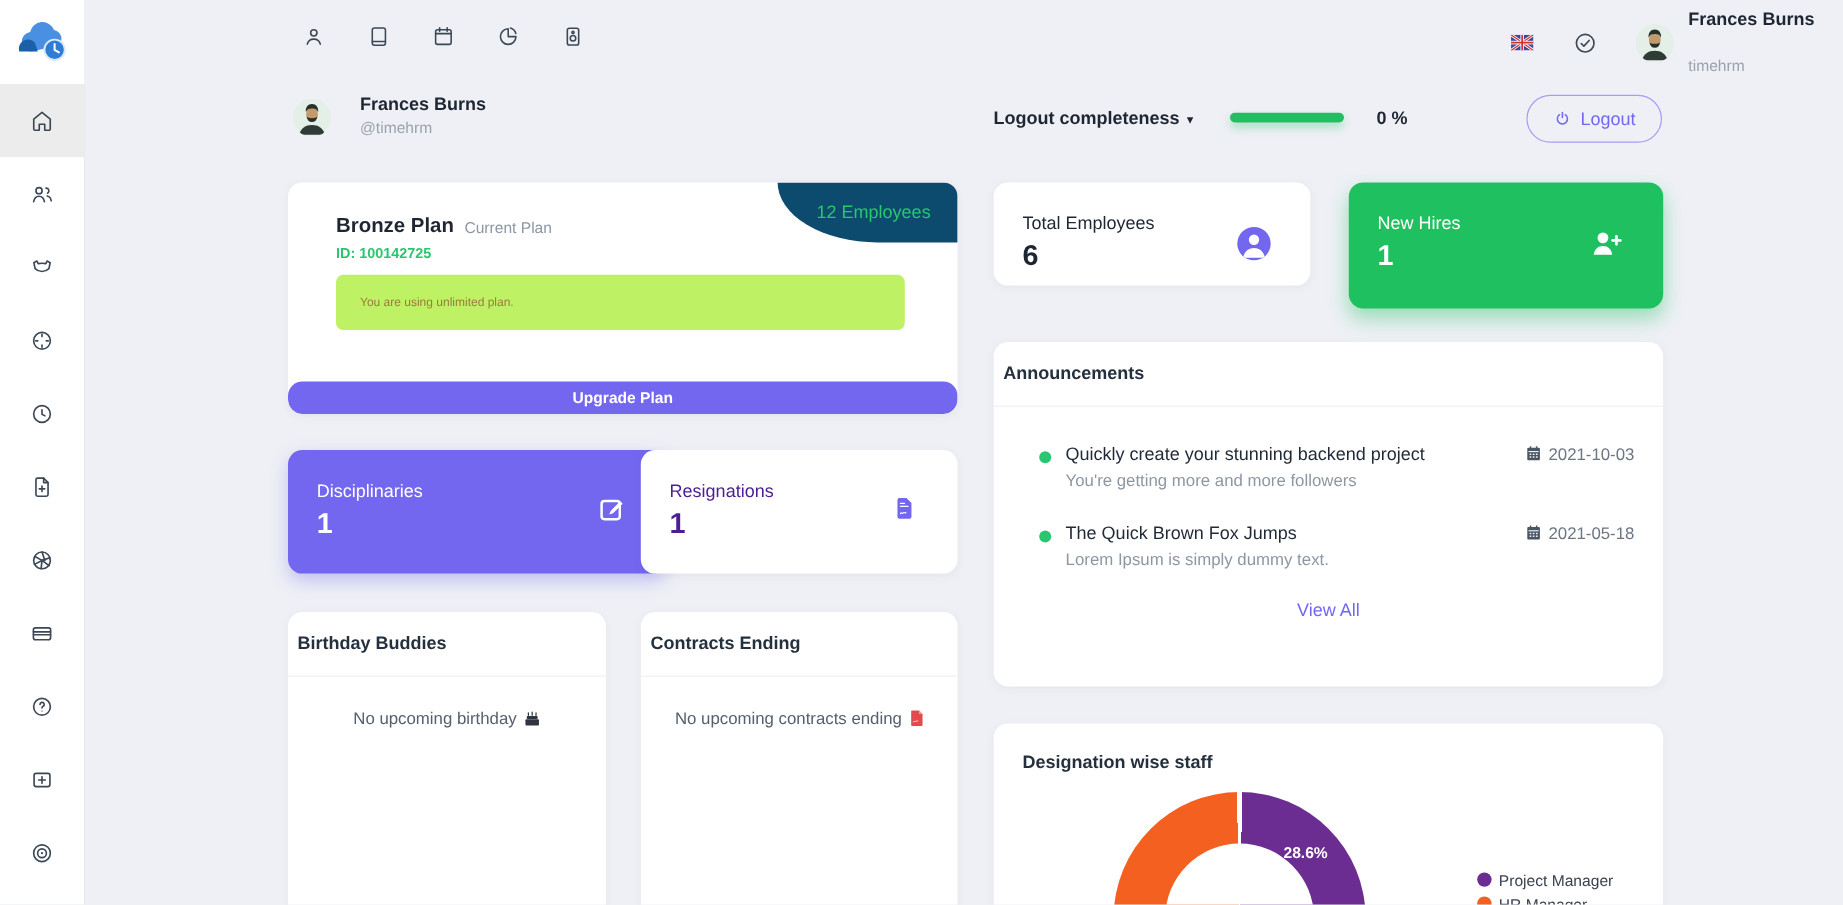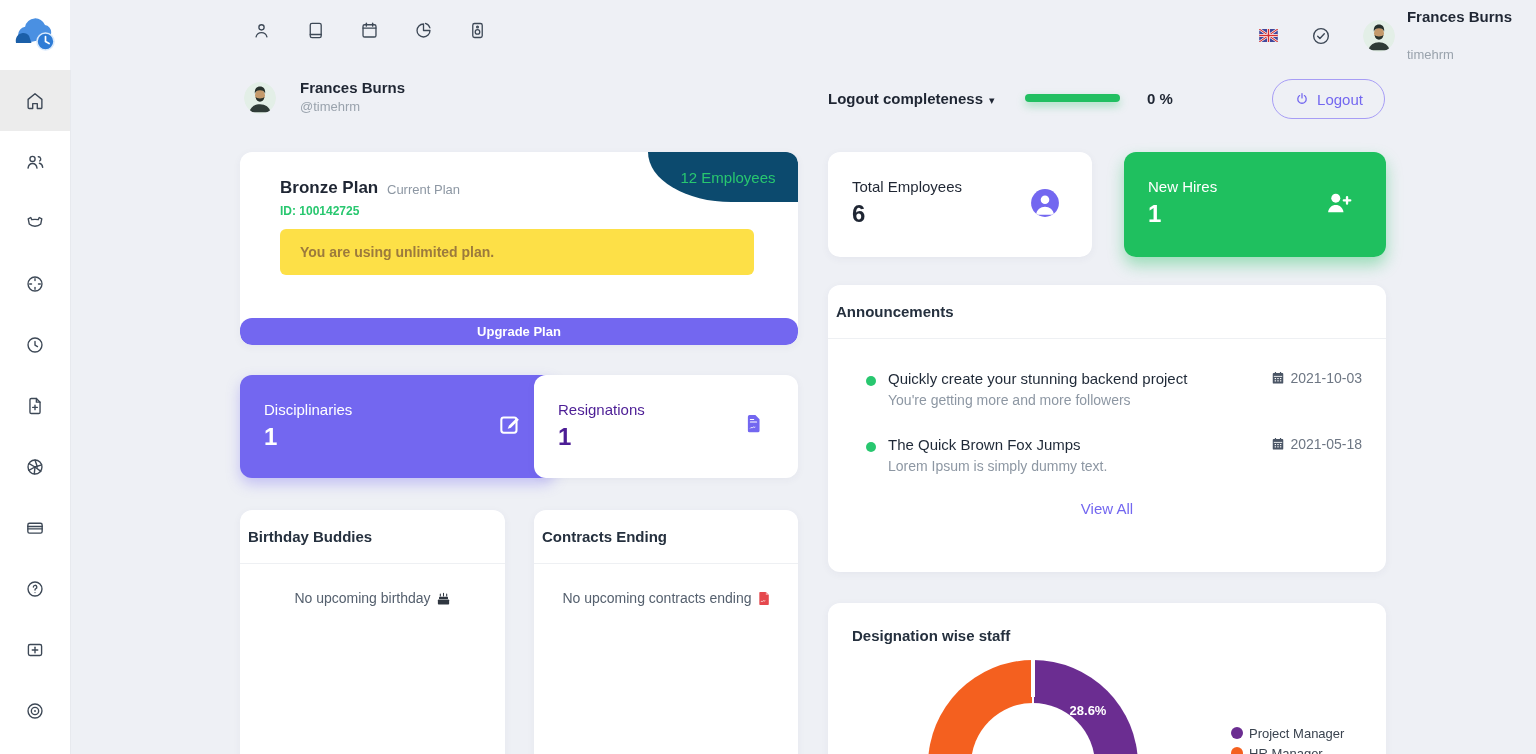--- a/index.html
+++ b/index.html
@@ -37,34 +37,34 @@
 
   
   .card{position:absolute;background:#fff;border-radius:12px;box-shadow:0 2px 8px rgba(50,60,90,.05);}
   .card-head{height:53px;display:flex;align-items:center;padding-left:8px;border-bottom:1px solid #eef0f3;font-size:15px;font-weight:bold;color:#25303e;}
 
   
   .plan-card{left:240px;top:152px;width:558px;height:193px;overflow:hidden;}
   .plan-title{position:absolute;left:40px;top:26px;font-size:17px;font-weight:bold;color:#1f2633;}
   .plan-tag{position:absolute;left:147px;top:30px;font-size:13px;color:#8d97a3;}
   .plan-id{position:absolute;left:40px;top:52px;font-size:12px;font-weight:bold;color:#28c76f;}
-  .plan-alert{position:absolute;left:40px;top:77px;width:454px;height:46px;border-radius:6px;background:#fde047;display:flex;align-items:center;padding-left:20px;font-size:14px;color:#9c7a3c;font-weight:bold;}
+  .plan-alert{position:absolute;left:40px;top:77px;width:454px;height:46px;border-radius:6px;background:#bef264;display:flex;align-items:center;padding-left:20px;font-size:10px;color:#9c7a3c;}
   .plan-badge{position:absolute;right:0;top:0;width:140px;height:50px;background:#0c4a6e;border-radius:0 12px 0 100px / 0 12px 0 60px;display:flex;align-items:center;justify-content:center;font-size:15px;font-weight:500;color:#28c76f;padding-left:10px;}
   .upgrade-btn{position:absolute;left:0;bottom:0;width:558px;height:27px;background:#7367f0;border:none;border-radius:12px;color:#fff;font-size:13px;font-weight:bold;cursor:pointer;}
 
   
   .tile{position:absolute;border-radius:12px;height:103px;}
   .tile .t-label{position:absolute;left:24px;top:26px;font-size:15px;font-weight:500;}
   .tile .t-value{position:absolute;left:24px;top:48px;font-size:24px;font-weight:bold;}
   .tile .t-icon{position:absolute;right:32px;top:36px;}
   .tile-disc{left:240px;top:375px;width:315px;background:#7367f0;box-shadow:0 6px 14px rgba(115,103,240,.35);color:#fff;}
   .tile-disc .t-label,.tile-disc .t-value{color:#fff;}
   .tile-resig{left:534px;top:375px;width:264px;background:#fff;box-shadow:0 2px 8px rgba(50,60,90,.05);}
   .tile-resig .t-label,.tile-resig .t-value{color:#4c1d95;}
-  .tile-total{left:828px;top:152px;width:264px;height:105px;background:#fff;box-shadow:0 2px 8px rgba(50,60,90,.05);}
+  .tile-total{left:828px;top:152px;width:264px;height:86px;background:#fff;box-shadow:0 2px 8px rgba(50,60,90,.05);}
   .tile-total .t-label,.tile-total .t-value{color:#1f2633;}
   .tile-hires{left:1124px;top:152px;width:262px;height:105px;background:#1fc05f;box-shadow:0 8px 16px rgba(31,192,95,.4);}
   .tile-hires .t-label,.tile-hires .t-value{color:#fff;}
 
   
   .bday-card{left:240px;top:510px;width:265px;height:300px;}
   .contracts-card{left:534px;top:510px;width:264px;height:300px;}
   .empty-line{position:absolute;left:0;top:80px;width:100%;text-align:center;font-size:14px;color:#55606e;display:flex;align-items:center;justify-content:center;gap:5px;}
 
   

